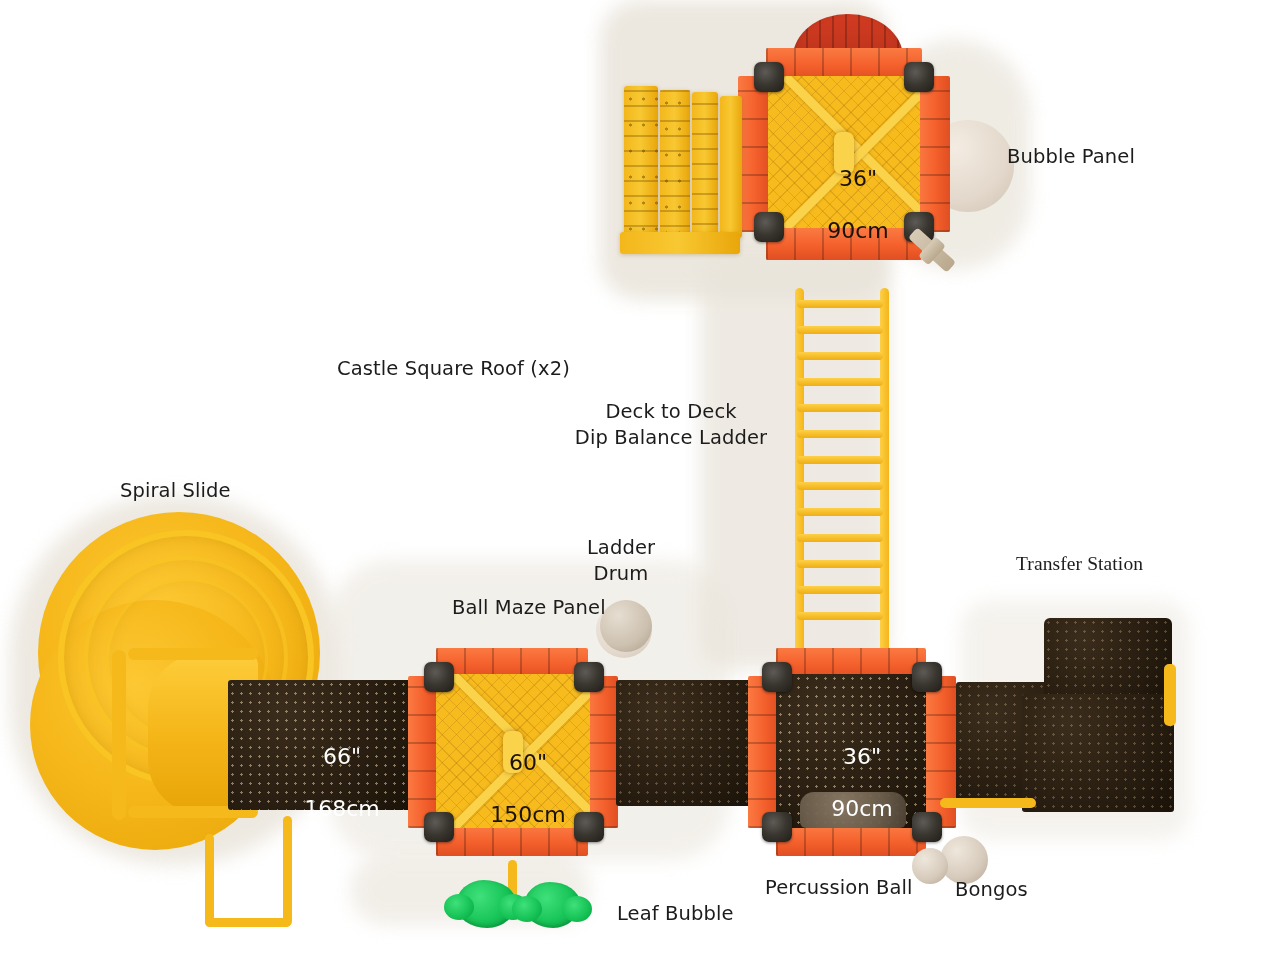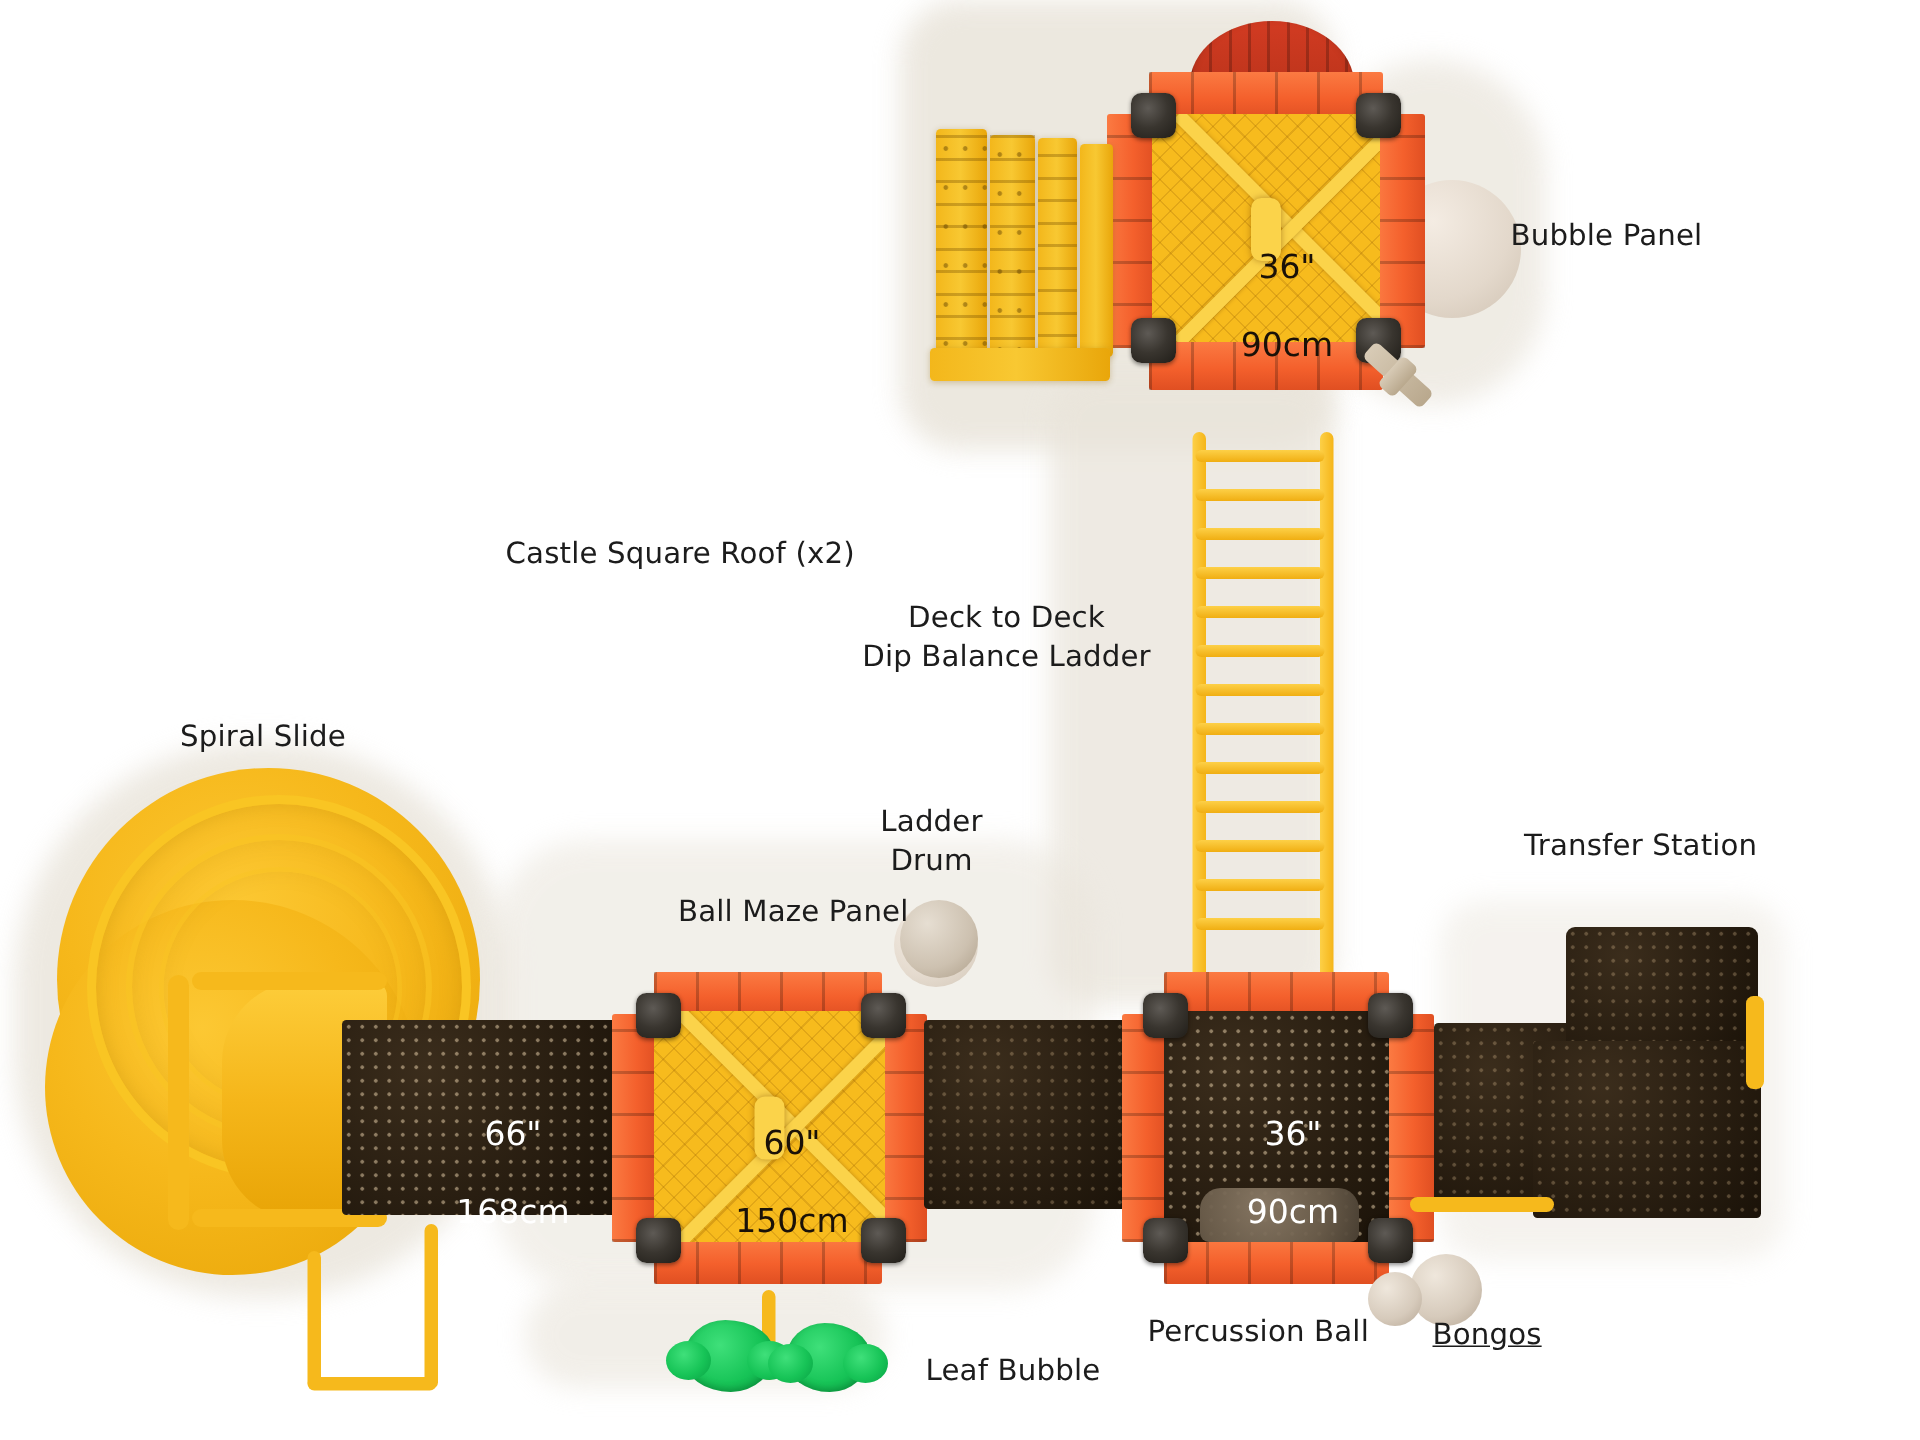--- a/index.html
+++ b/index.html
@@ -451,23 +451,23 @@
   <div class="label left" style="left:337px;top:356px;width:280px;">Castle Square Roof (x2)</div>
 
   <div class="label center" style="left:551px;top:399px;width:240px;">Deck to Deck
 Dip Balance Ladder</div>
 
   <div class="label left" style="left:120px;top:478px;width:200px;">Spiral Slide</div>
 
   <div class="label center" style="left:561px;top:535px;width:120px;">Ladder
 Drum</div>
 
-  <div class="label left" style="left:1016px;top:551px;width:220px;">Transfer Station</div>
+  <div class="label left" style="left:1016px;top:551px;width:220px;font-family:Liberation Serif, serif;">Transfer Station</div>
 
   <div class="label left" style="left:452px;top:595px;width:220px;">Ball Maze Panel</div>
 
   <div class="label left" style="left:765px;top:875px;width:220px;">Percussion Ball</div>
 
-  <div class="label left" style="left:955px;top:877px;width:150px;text-decoration:underline;">Bongos</div>
+  <div class="label left" style="left:955px;top:877px;width:150px;">Bongos</div>
 
   <div class="label left" style="left:617px;top:901px;width:200px;">Leaf Bubble</div>
 
 </div>
 
 </body></html>

